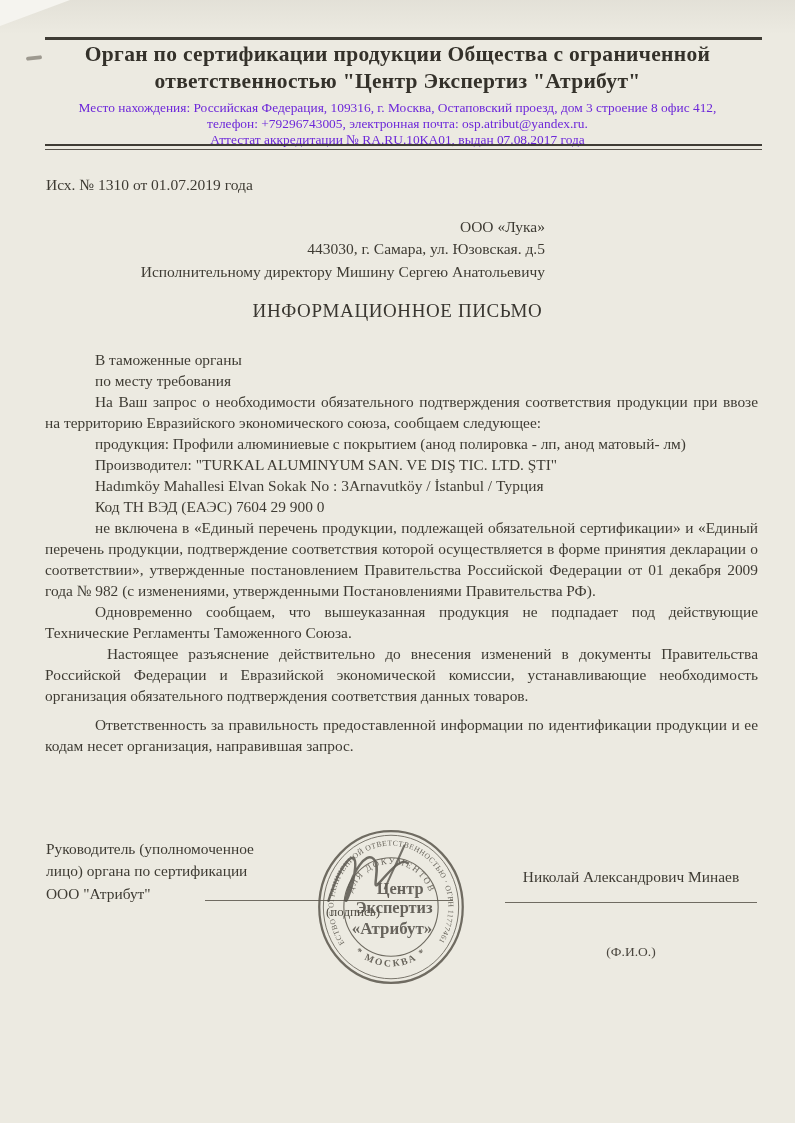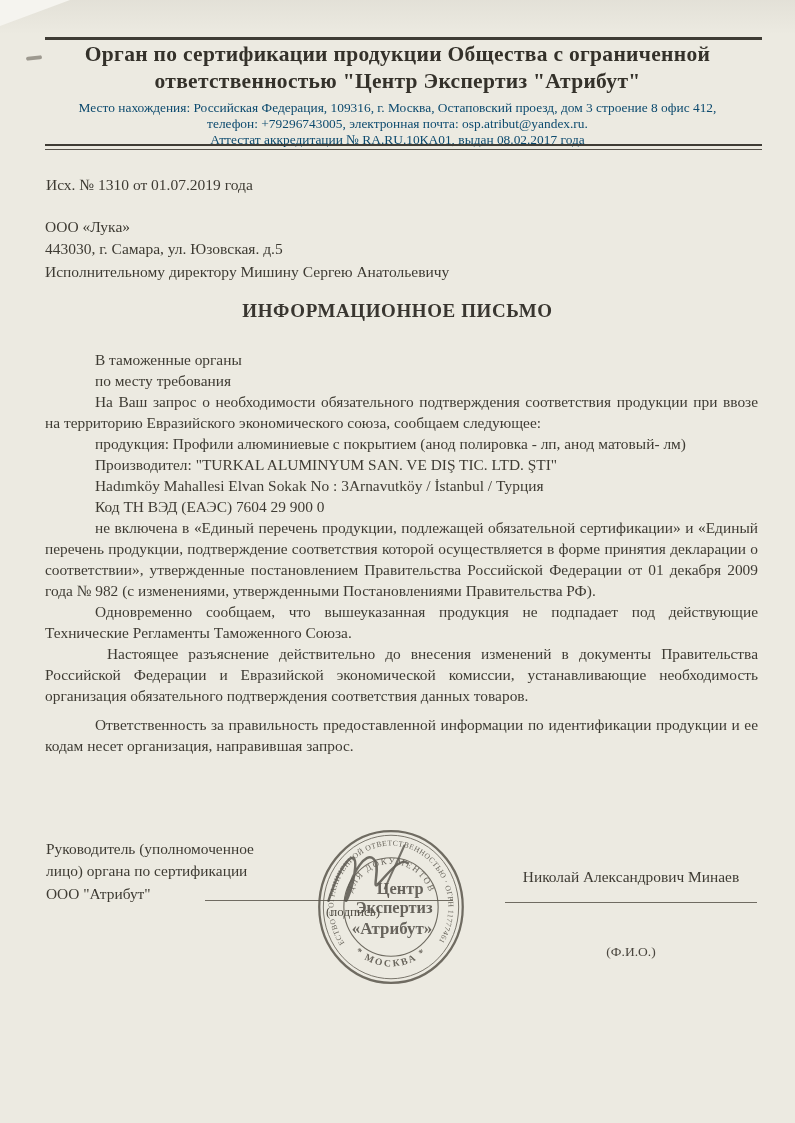--- a/index.html
+++ b/index.html
@@ -36,32 +36,32 @@
     position: absolute; left: 45px; top: 144px; width: 717px; height: 3px;
     border-top: 2px solid #3f3c35; border-bottom: 1px solid #55514a;
   }
 
   .org-line { position: absolute; left: 0; width: 795px; text-align: center;
     font-weight: bold; font-size: 21.5px; color: #34312a; letter-spacing: .3px; }
   .org-line.l1 { top: 42px; }
   .org-line.l2 { top: 69px; }
 
   .addr-line { position: absolute; left: 0; width: 795px; text-align: center;
-    font-size: 13.4px; color: #0c4a6e; }
+    font-size: 13.4px; color: #6d28d9; }
   .addr-line.a1 { top: 100px; }
   .addr-line.a2 { top: 116px; }
   .addr-line.a3 { top: 132px; }
 
   .ref-line { position: absolute; left: 46px; top: 176px; font-size: 15.5px; }
 
   .recipient { position: absolute; left: 45px; top: 216px; width: 500px;
-    text-align: left; font-size: 15.5px; line-height: 22.3px; }
+    text-align: right; font-size: 15.5px; line-height: 22.3px; }
 
   .doc-title { position: absolute; left: 0; top: 300px; width: 795px;
-    text-align: center; font-weight: bold; font-size: 19px; color: #393630;
+    text-align: center; font-weight: normal; font-size: 19px; color: #393630;
     letter-spacing: .6px; }
 
   .body-text { position: absolute; left: 45px; top: 349px; width: 713px;
     font-size: 15.4px; line-height: 21px; }
   .body-text .ln { padding-left: 50px; }
   .body-text .just { text-align: justify; text-indent: 50px; margin: 0; font-family: Liberation Serif, serif; }
   .body-text .just.big-indent { text-indent: 62px; }
   .body-text .gap { margin-top: 8px; }
 
   .sig-role { position: absolute; left: 46px; top: 838px; width: 240px;
@@ -98,21 +98,21 @@
 
   <div class="top-shade"></div>
   <div class="corner-artifact"></div>
   <div class="smudge-dash"></div>
 
   <div class="rule-top"></div>
   <div class="org-line l1">Орган по сертификации продукции Общества с ограниченной</div>
   <div class="org-line l2">ответственностью "Центр Экспертиз "Атрибут"</div>
   <div class="addr-line a1">Место нахождения: Российская Федерация, 109316, г. Москва, Остаповский проезд, дом 3 строение 8 офис 412,</div>
   <div class="addr-line a2">телефон: +79296743005, электронная почта: osp.atribut@yandex.ru.</div>
-  <div class="addr-line a3">Аттестат аккредитации № RA.RU.10КА01, выдан 08.02.2017 года</div>
+  <div class="addr-line a3">Аттестат аккредитации № RA.RU.10КА01, выдан 07.08.2017 года</div>
   <div class="rule-double"></div>
 
   <div class="ref-line">Исх. № 1310 от 01.07.2019 года</div>
 
   <div class="recipient">
     <div>ООО «Лука»</div>
     <div>443030, г. Самара, ул. Юзовская. д.5</div>
     <div>Исполнительному директору Мишину Сергею Анатольевичу</div>
   </div>
 

